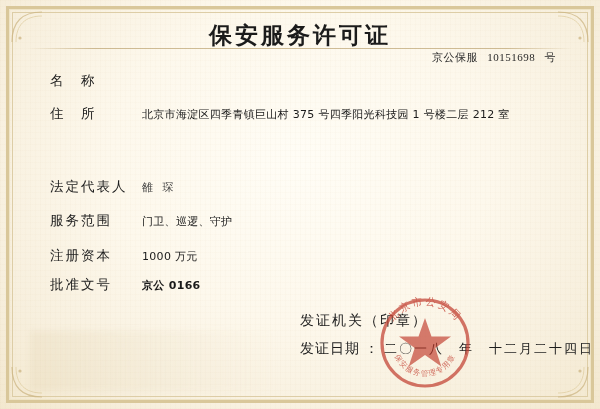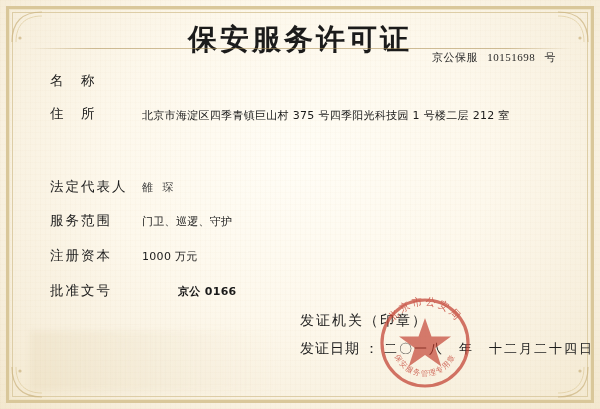--- a/index.html
+++ b/index.html
@@ -60,21 +60,21 @@
   .corner-tr { right: 10px; top: 10px;  transform: scaleX(-1); }
   .corner-bl { left: 10px;  bottom: 10px; transform: scaleY(-1); }
   .corner-br { right: 10px; bottom: 10px; transform: scale(-1,-1); }
 
   .title {
     position: absolute;
     top: 20px;
     left: 0;
     width: 600px;
     text-align: center;
-    font-size: 29px;
+    font-size: 23px;
     font-weight: bold;
     letter-spacing: 3px;
     color: #1b1b1b;
     font-family: "DejaVu Serif", "Liberation Serif", serif;
   }
   .title-rule {
     position: absolute;
     top: 48px;
     left: 28px;
     width: 544px;
@@ -110,25 +110,25 @@
     font-size: 13.5px;
   }
   .field .value {
     font-size: 11px;
     color: #1a1a1a;
     letter-spacing: .3px;
     font-family: "DejaVu Sans", "Liberation Sans", sans-serif;
   }
 
   .f-name     { top: 72px; }
-  .f-address  { top: 105px; align-items: flex-end; }
+  .f-address  { top: 105px; }
   .f-legal    { top: 178px; }
   .f-scope    { top: 212px; }
   .f-capital  { top: 247px; }
-  .f-approval { top: 282px; gap: 36px; }
+  .f-approval { top: 276px; }
 
   .f-legal .value,
   .f-scope .value,
   .f-capital .value,
   .f-approval .value {
     font-size: 11px;
   }
   .f-legal .value {
     letter-spacing: 3px;
     color: #3b3b3b;

